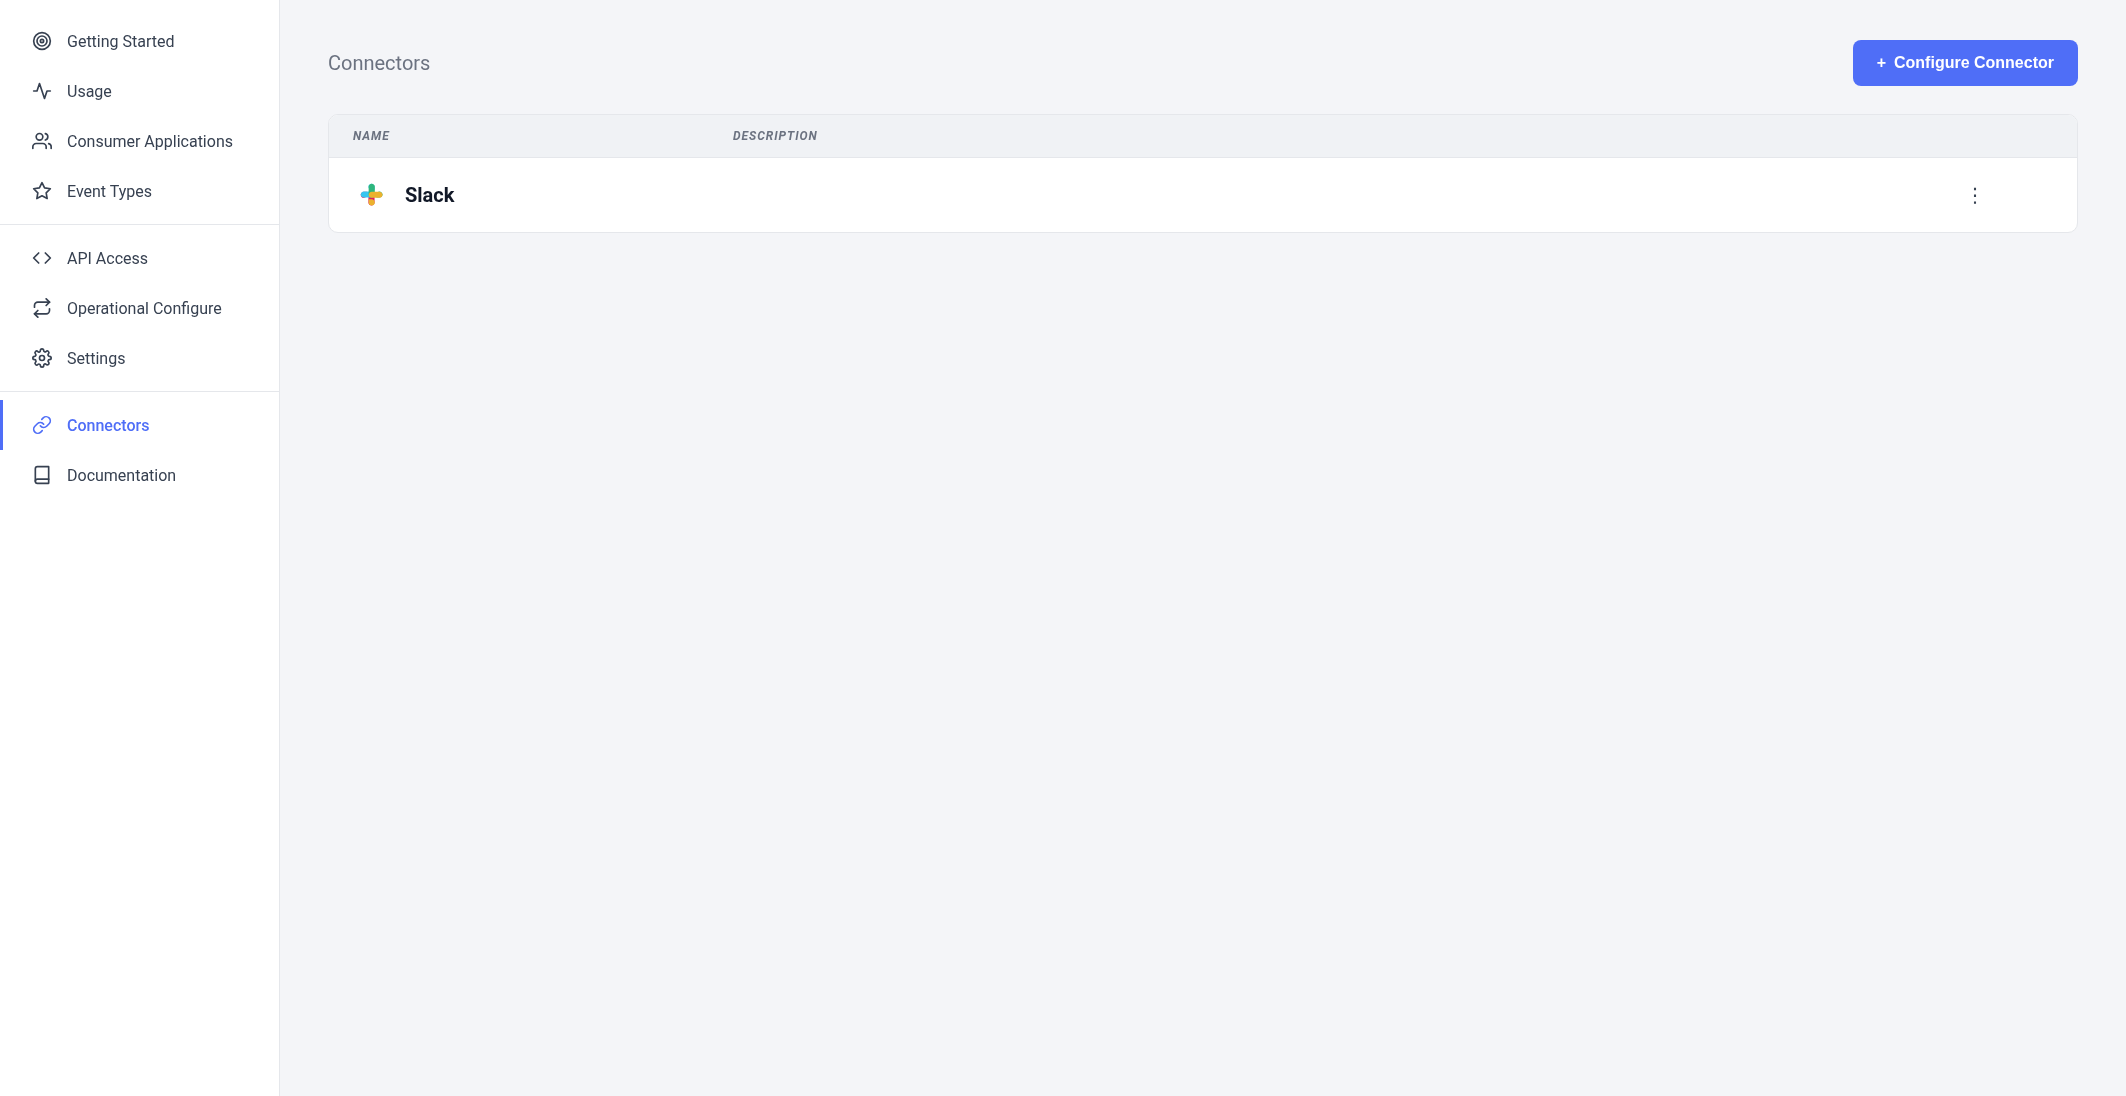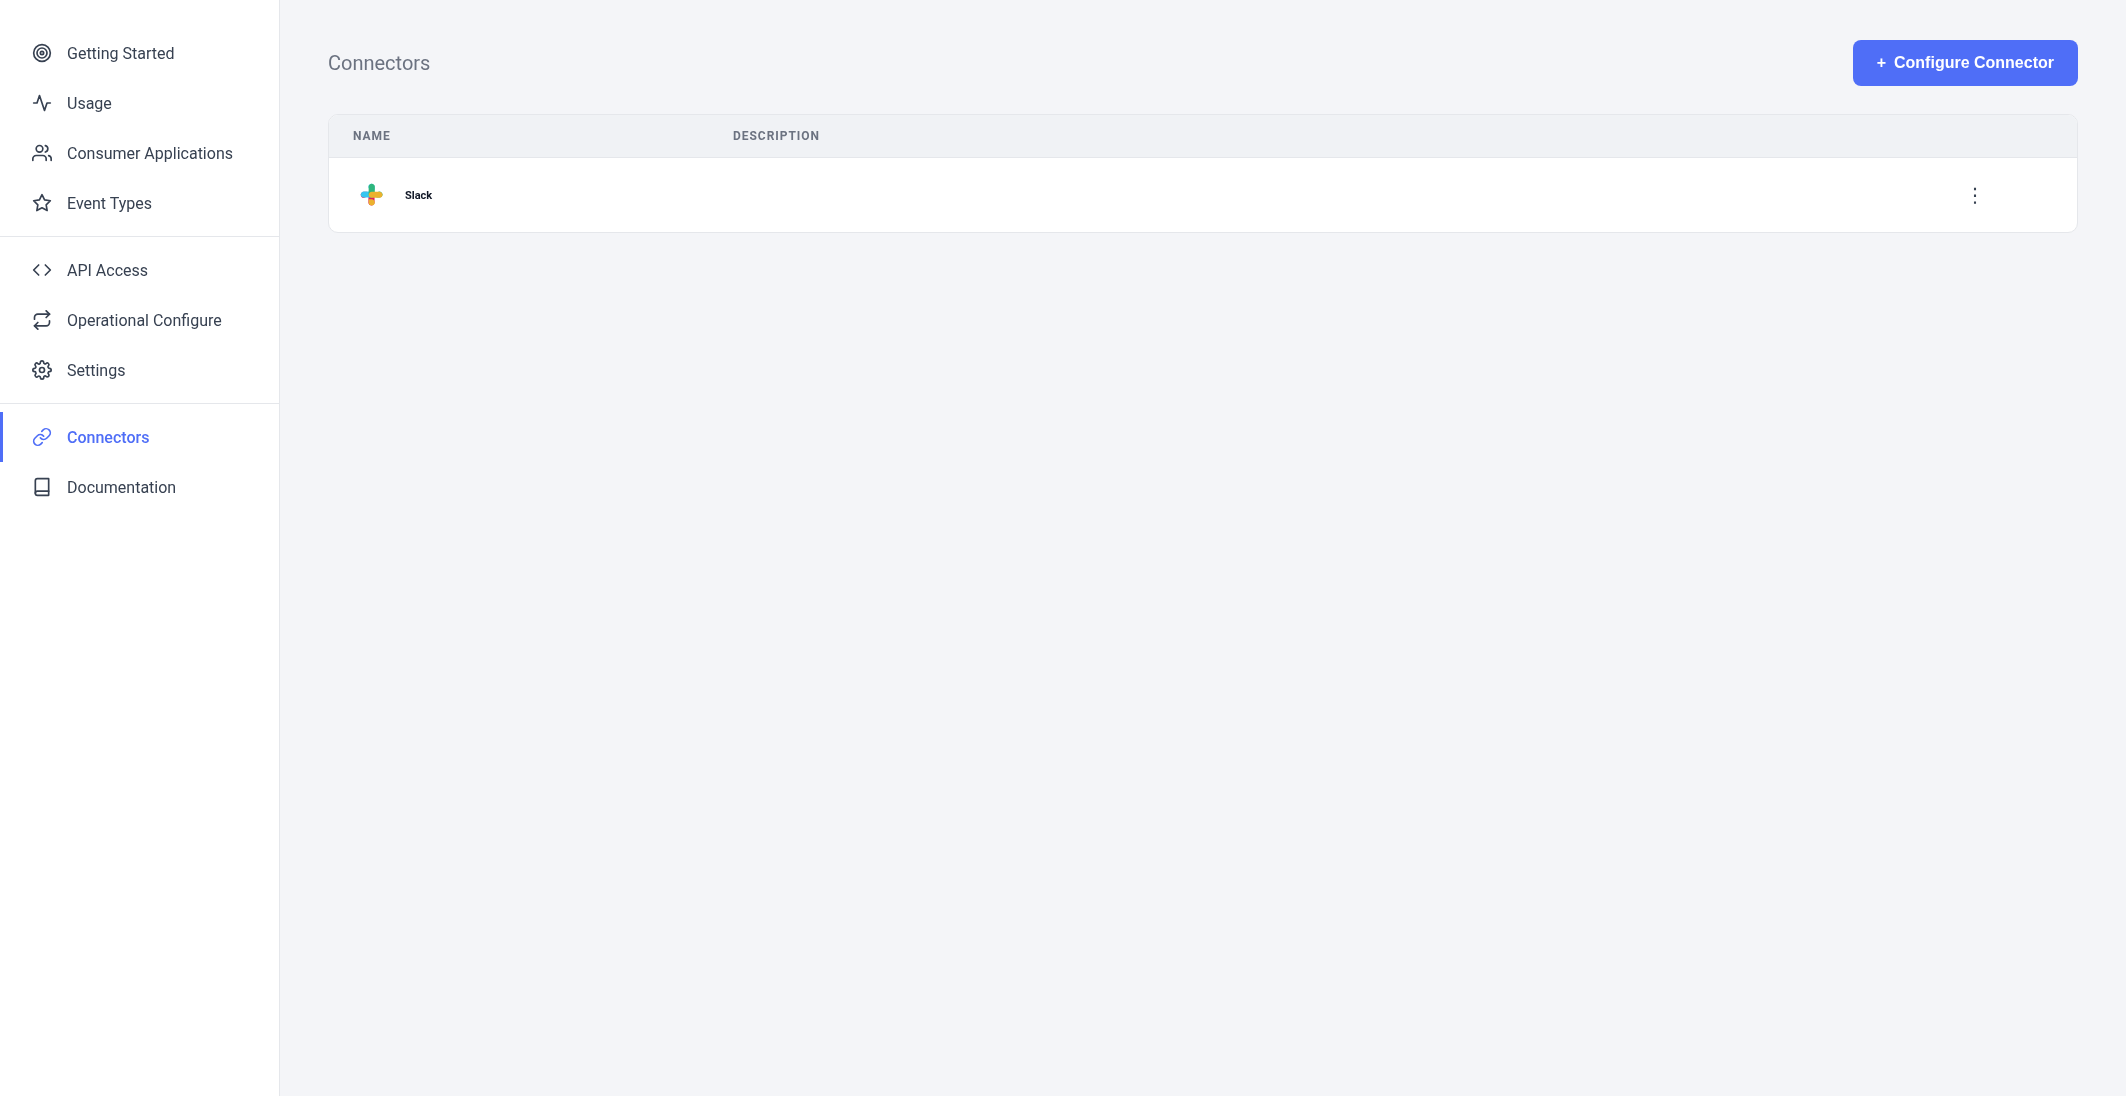--- a/index.html
+++ b/index.html
@@ -17,21 +17,21 @@
     }
 
     
     .sidebar {
       width: 280px;
       min-width: 280px;
       background: #ffffff;
       border-right: 1px solid #e5e7eb;
       display: flex;
       flex-direction: column;
-      padding: 28px 0;
+      padding: 16px 0;
       overflow-y: auto;
     }
 
     .sidebar-item {
       display: flex;
       align-items: center;
       gap: 14px;
       padding: 14px 28px;
       cursor: pointer;
       font-size: 16px;
@@ -114,20 +114,21 @@
       padding: 14px 24px;
       border-bottom: 1px solid #e5e7eb;
     }
 
     .table-header-cell {
       font-size: 12px;
       font-weight: 700;
       color: #6b7280;
       letter-spacing: 0.08em;
       text-transform: uppercase;
+      font-style: italic;
     }
 
     .table-row {
       display: grid;
       grid-template-columns: 380px 1fr 60px;
       padding: 18px 24px;
       align-items: center;
       border-bottom: 1px solid #f0f2f5;
     }
 
@@ -141,21 +142,21 @@
       gap: 14px;
     }
 
     .slack-logo {
       width: 38px;
       height: 38px;
       flex-shrink: 0;
     }
 
     .row-name {
-      font-size: 11px;
+      font-size: 20px;
       font-weight: 700;
       color: #111827;
     }
 
     .row-description {
       font-size: 16px;
       color: #374151;
     }
 
     .row-actions {

